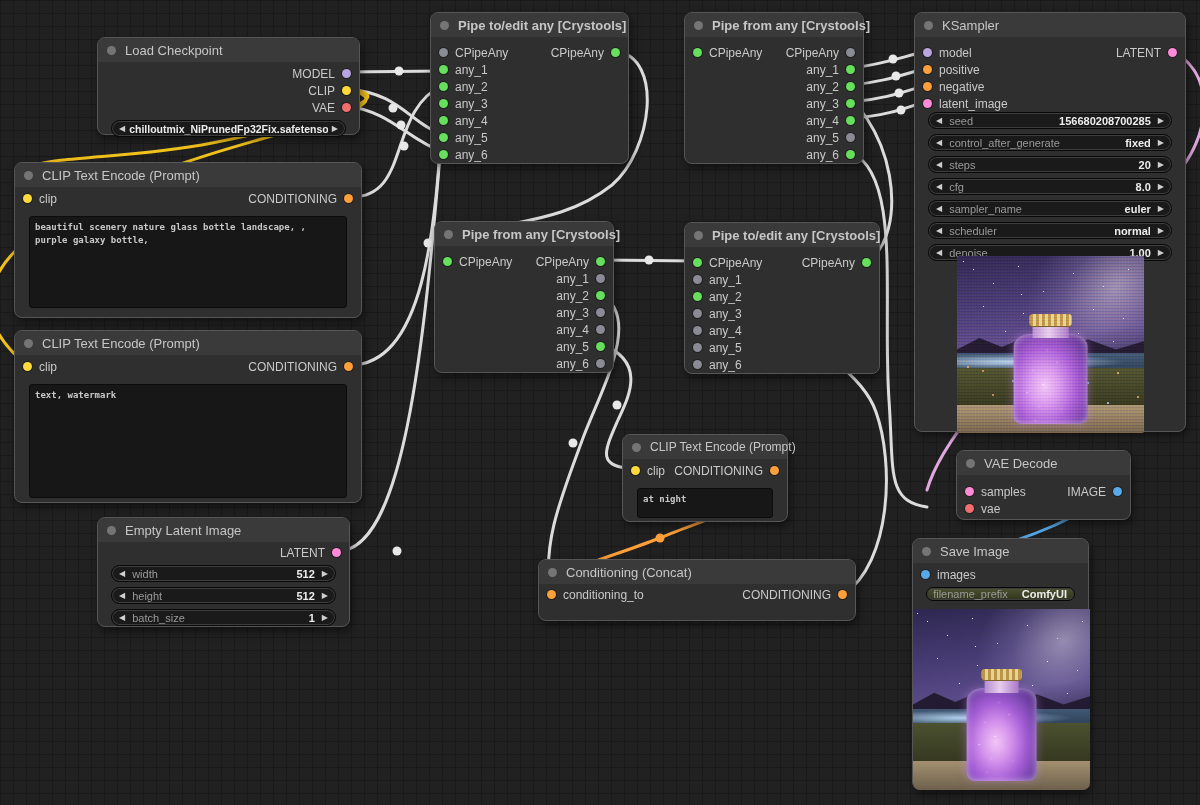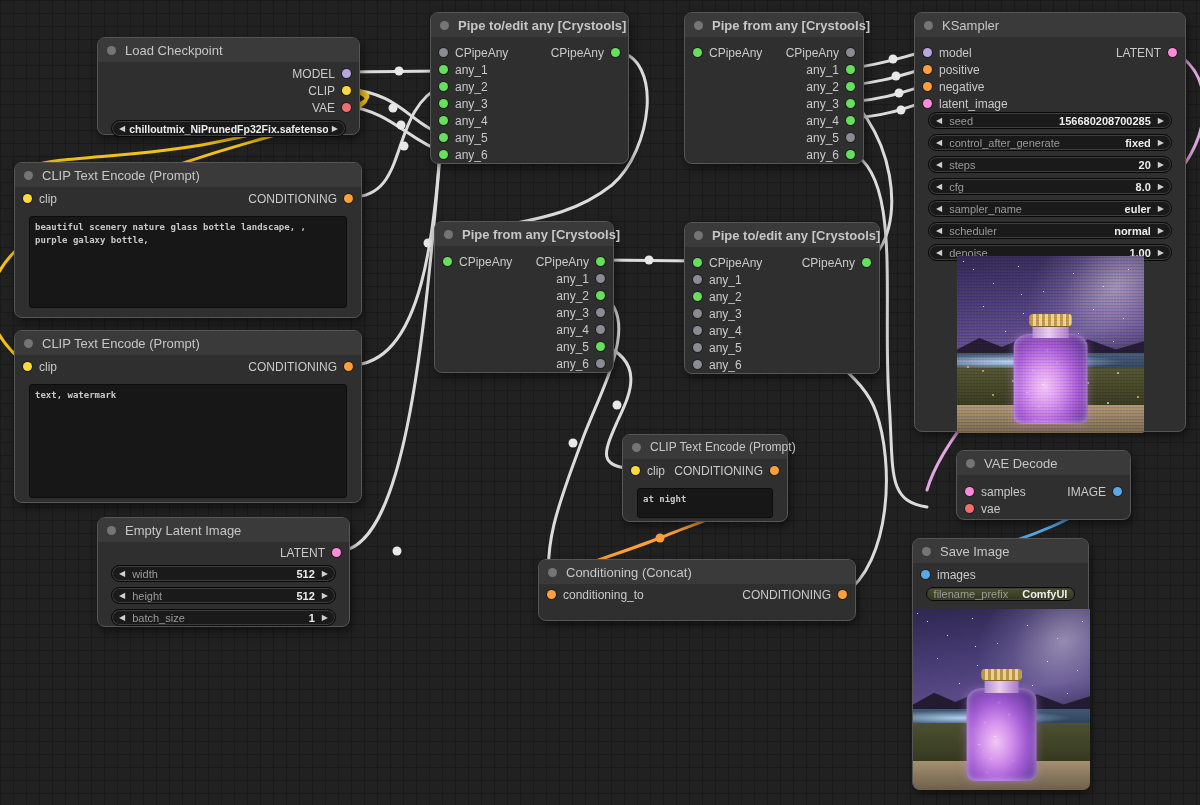--- a/index.html
+++ b/index.html
@@ -21,21 +21,21 @@
   .pin{display:flex;align-items:center;gap:7px;padding-left:8px;}
   .pout{display:flex;align-items:center;gap:7px;padding-right:8px;margin-left:auto;}
   .pdot{width:9px;height:9px;border-radius:50%;flex:none;box-shadow:0 0 0 1px rgba(0,0,0,.35);}
   .widget{display:flex;align-items:center;height:15px;margin:0 13px 5px;background:#1a1a1a;
     border:1px solid #080808;border-radius:9px;font-size:11px;padding:0 7px;
     box-shadow:inset 0 0 0 1px #3e3e3e;}
   .warr{color:#cfcfcf;font-size:8px;line-height:1;}
   .wlabel{color:#9a9a9a;margin-left:7px;white-space:nowrap;}
   .wval{margin-left:auto;margin-right:7px;color:#ededed;font-weight:bold;white-space:nowrap;}
   .widget.combo .wval{margin:0 4px;flex:1;text-align:left;font-size:10.5px;overflow:hidden;}
-  .widget.field{justify-content:center;gap:14px;}
+  .widget.field{justify-content:flex-end;gap:14px;}
   .widget.field .wlabel{margin:0;}
   .widget.field .wval{margin:0;}
   .ta{margin:9px 14px 0;background:#171717;border:1px solid #0c0c0c;border-radius:3px;
     font-family:"DejaVu Sans Mono",monospace;font-size:9px;font-weight:bold;color:#c9c9c9;
     padding:4px 5px;box-sizing:border-box;overflow:hidden;line-height:1.4;}
   
   .pv{position:absolute;overflow:hidden;z-index:3;}
   .pv>div{position:absolute;}
   .sky{inset:0;background:linear-gradient(172deg,#2e2750 0%,#473c74 28%,#5a4a88 46%,#37305a 62%,#2a2547 100%);}
   .mw{left:30%;top:-25%;width:110%;height:85%;transform:rotate(-38deg);

